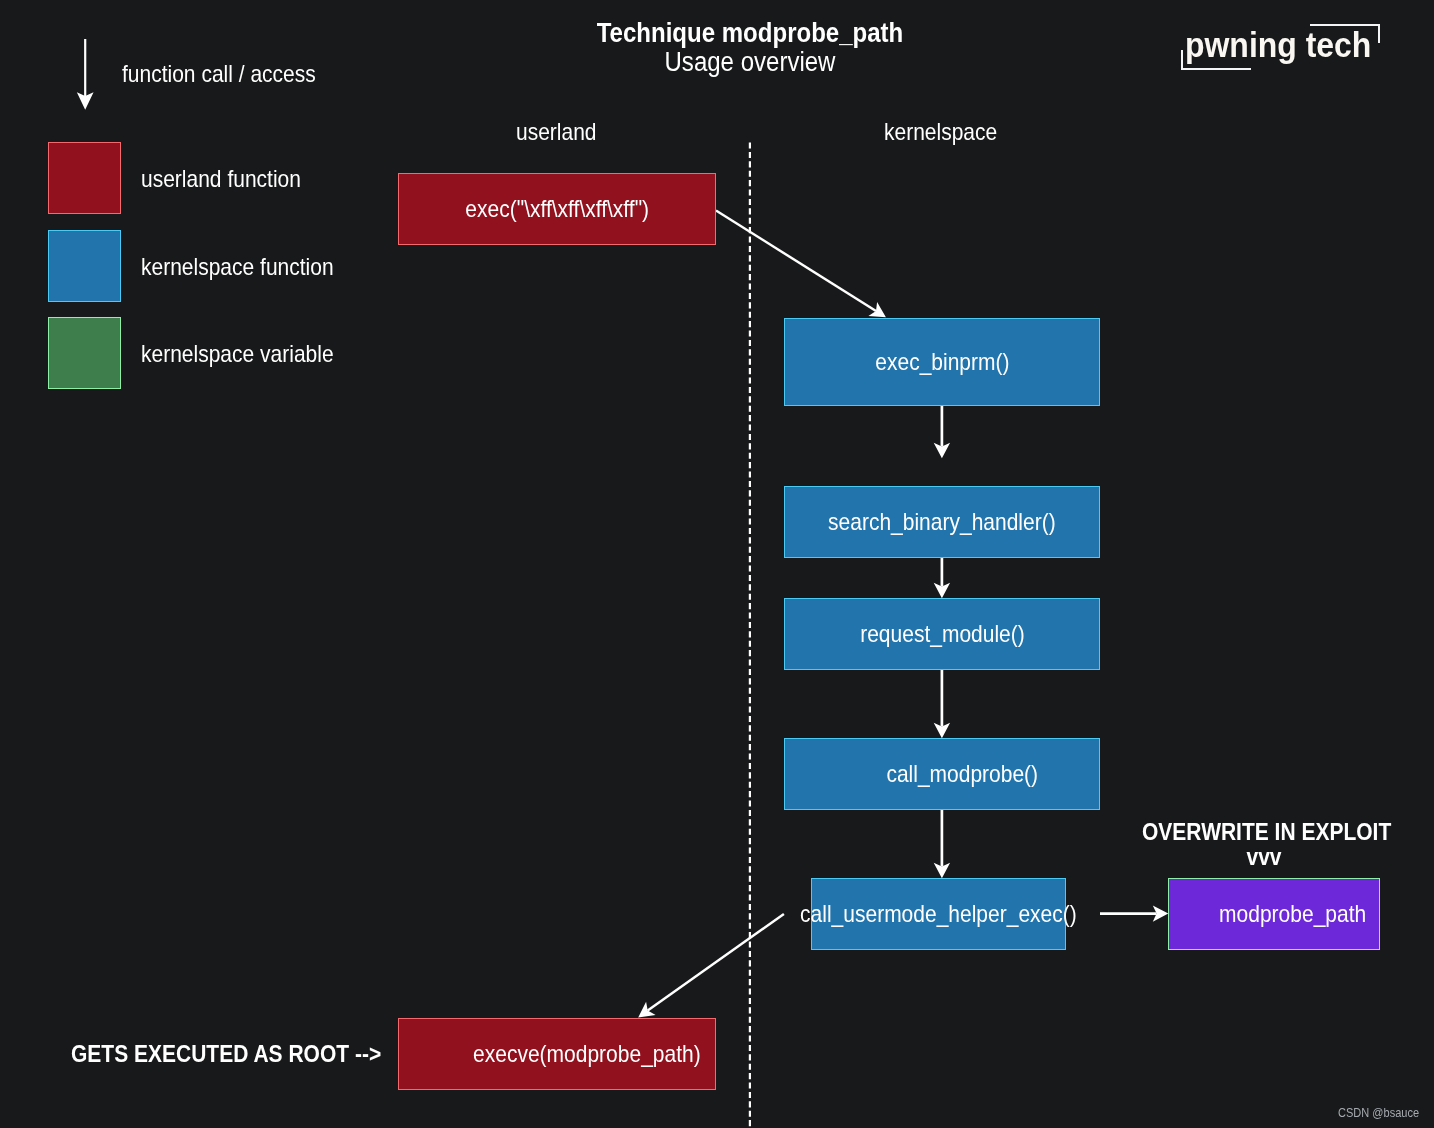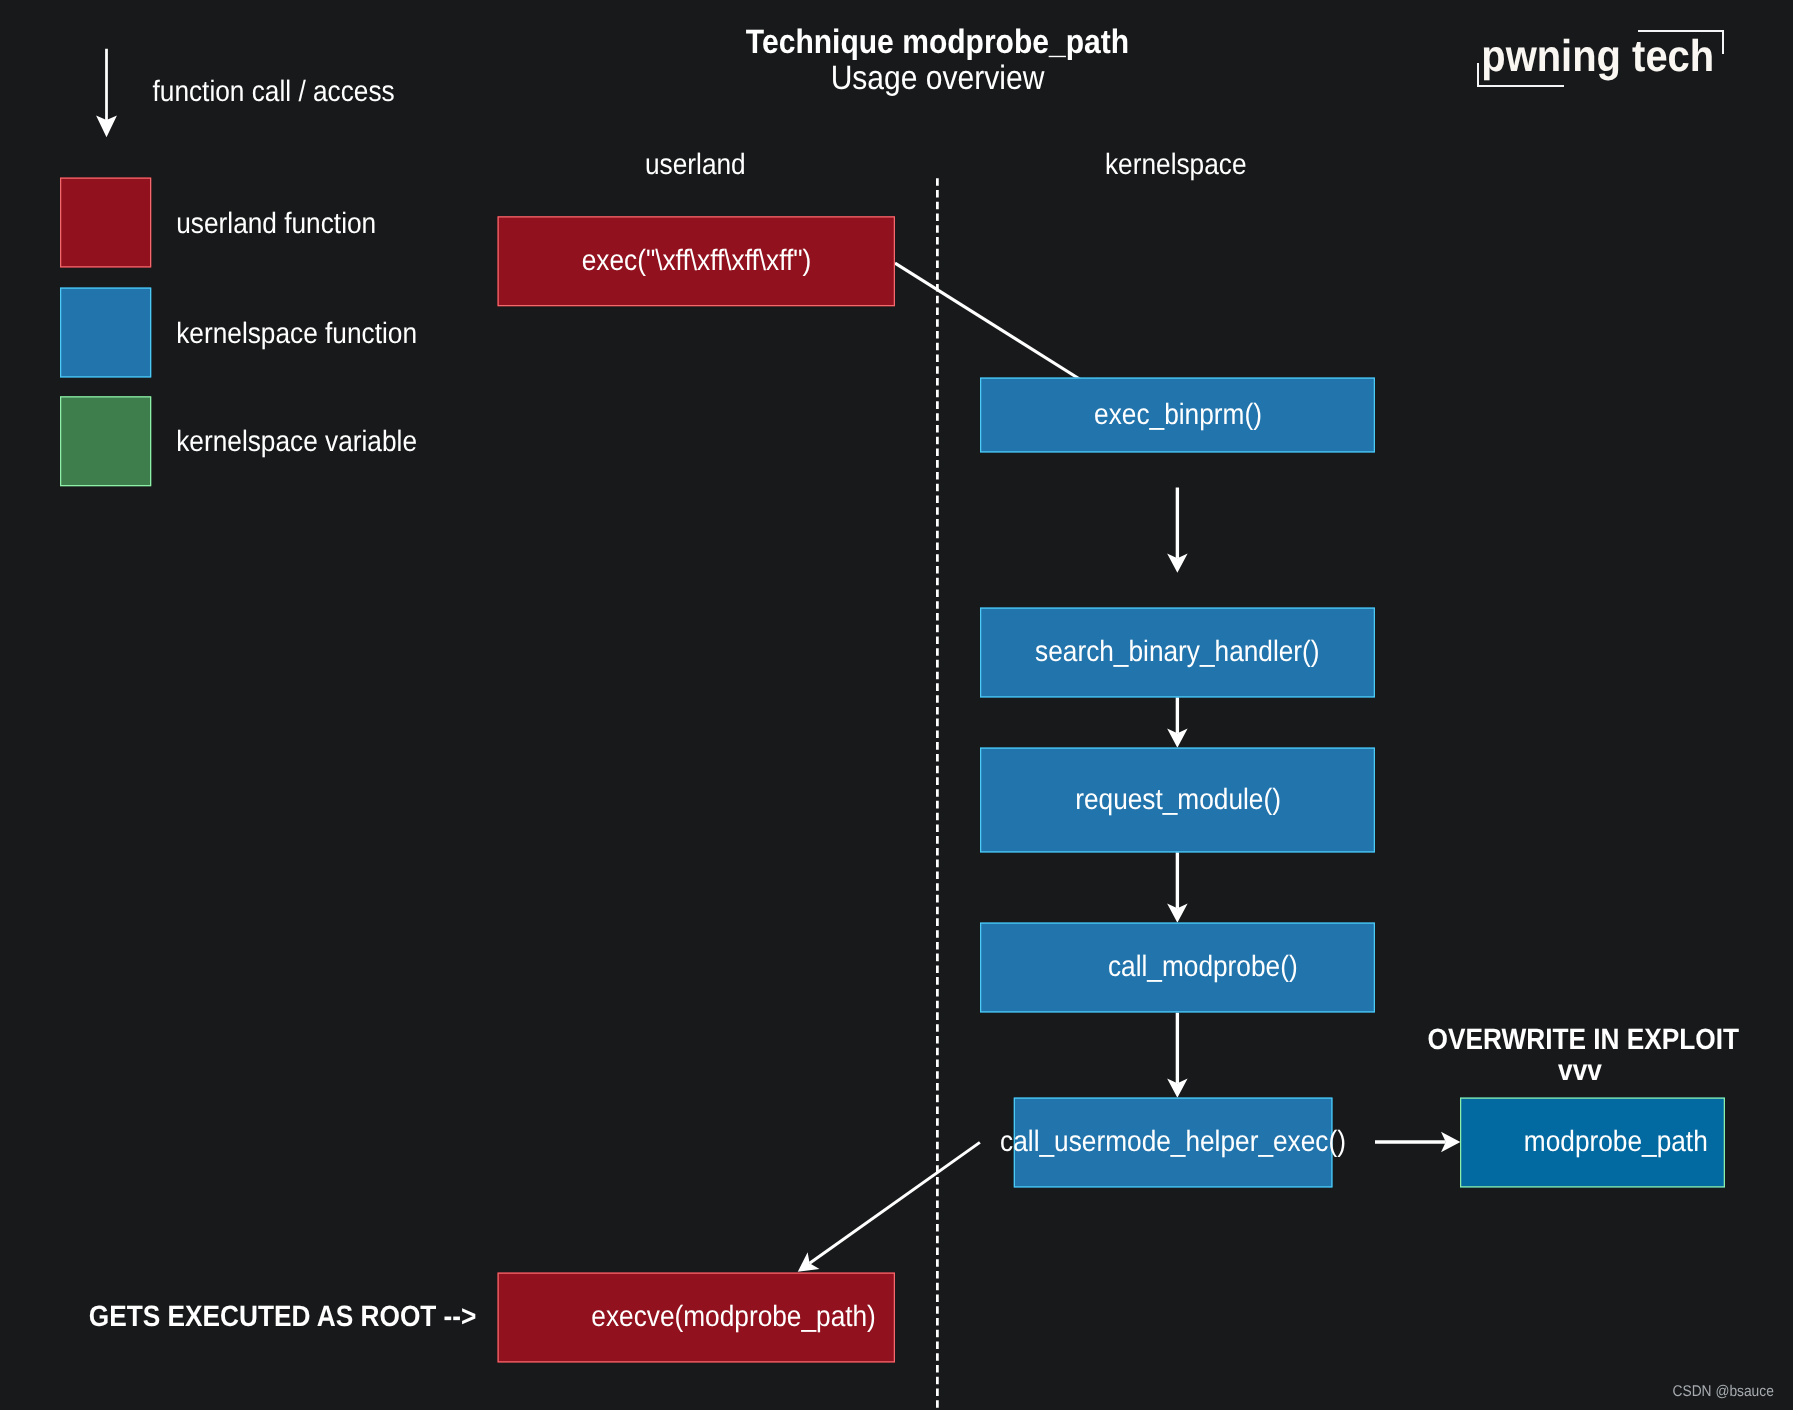--- a/index.html
+++ b/index.html
@@ -18,21 +18,21 @@
     display:flex;align-items:center;justify-content:center;
     color:#ffffff;line-height:1;
     border-width:1.8px;border-style:solid;
   }
   .node > span{
     font-size:23.6px;white-space:nowrap;position:relative;top:1px;
     transform:scaleX(0.89);transform-origin:center center;
   }
   .node.red{background:#91121e;border-color:#f4696d;}
   .node.blue{background:#2274ac;border-color:#4acaf5;}
-  .node.green{background:#0369a1;border-color:#8eefa9;padding-left:37px;}
+  .node.green{background:#6d28d9;border-color:#8eefa9;padding-left:37px;}
   .swatch{position:absolute;box-sizing:border-box;border-width:1.8px;border-style:solid;}
   .swatch.red{background:#91121e;border-color:#f4696d;}
   .swatch.blue{background:#2274ac;border-color:#4acaf5;}
   .swatch.green{background:#3e7d4c;border-color:#8eefa9;}
   .lbl{position:absolute;font-size:23.6px;white-space:nowrap;line-height:1;
        transform:scaleX(0.89);transform-origin:left center;}
   .lbl.ctr{transform-origin:center center;}
   .ttl{position:absolute;text-align:center;font-size:27px;line-height:1;
        transform:scaleX(0.89);transform-origin:center center;}
   svg.edges{position:absolute;left:0;top:0;width:1434px;height:1128px;overflow:visible;}
@@ -106,27 +106,27 @@
 
     <g>
       <path d="M783.9 913.9 L647.7 1010.6" stroke="#ffffff" stroke-width="2.45" fill="none"></path>
       <path d="M638.2 1017.4 L646.1 1001.7 L647.7 1010.6 L655.6 1015.1 Z" fill="#ffffff"></path>
     </g>
   </svg>
 
   <div class="node red" style="left:398px;top:172.5px;width:317.6px;height:72.5px;">
       <span>exec("\xff\xff\xff\xff")</span>
     </div>
-  <div class="node blue" style="left:784px;top:302px;width:316.3px;height:60px;">
+  <div class="node blue" style="left:784px;top:318px;width:316.3px;height:88px;">
       <span>exec_binprm()</span>
     </div>
   <div class="node blue" style="left:784px;top:458px;width:316.3px;height:72px;margin-top:28px;">
       <span>search_binary_handler()</span>
     </div>
-  <div class="node blue" style="left:784px;top:598px;width:316.3px;height:84px;">
+  <div class="node blue" style="left:784px;top:598px;width:316.3px;height:72px;">
       <span>request_module()</span>
     </div>
   <div class="node blue" style="left:784px;top:738px;width:316.3px;height:72px;padding-left:40px;">
       <span>call_modprobe()</span>
     </div>
   <div class="node blue" style="left:811px;top:878px;width:255px;height:72px;">
       <span>call_usermode_helper_exec()</span>
     </div>
   <div class="node green" style="left:1168.3px;top:878px;width:211.9px;height:72px;">
       <span>modprobe_path</span>

